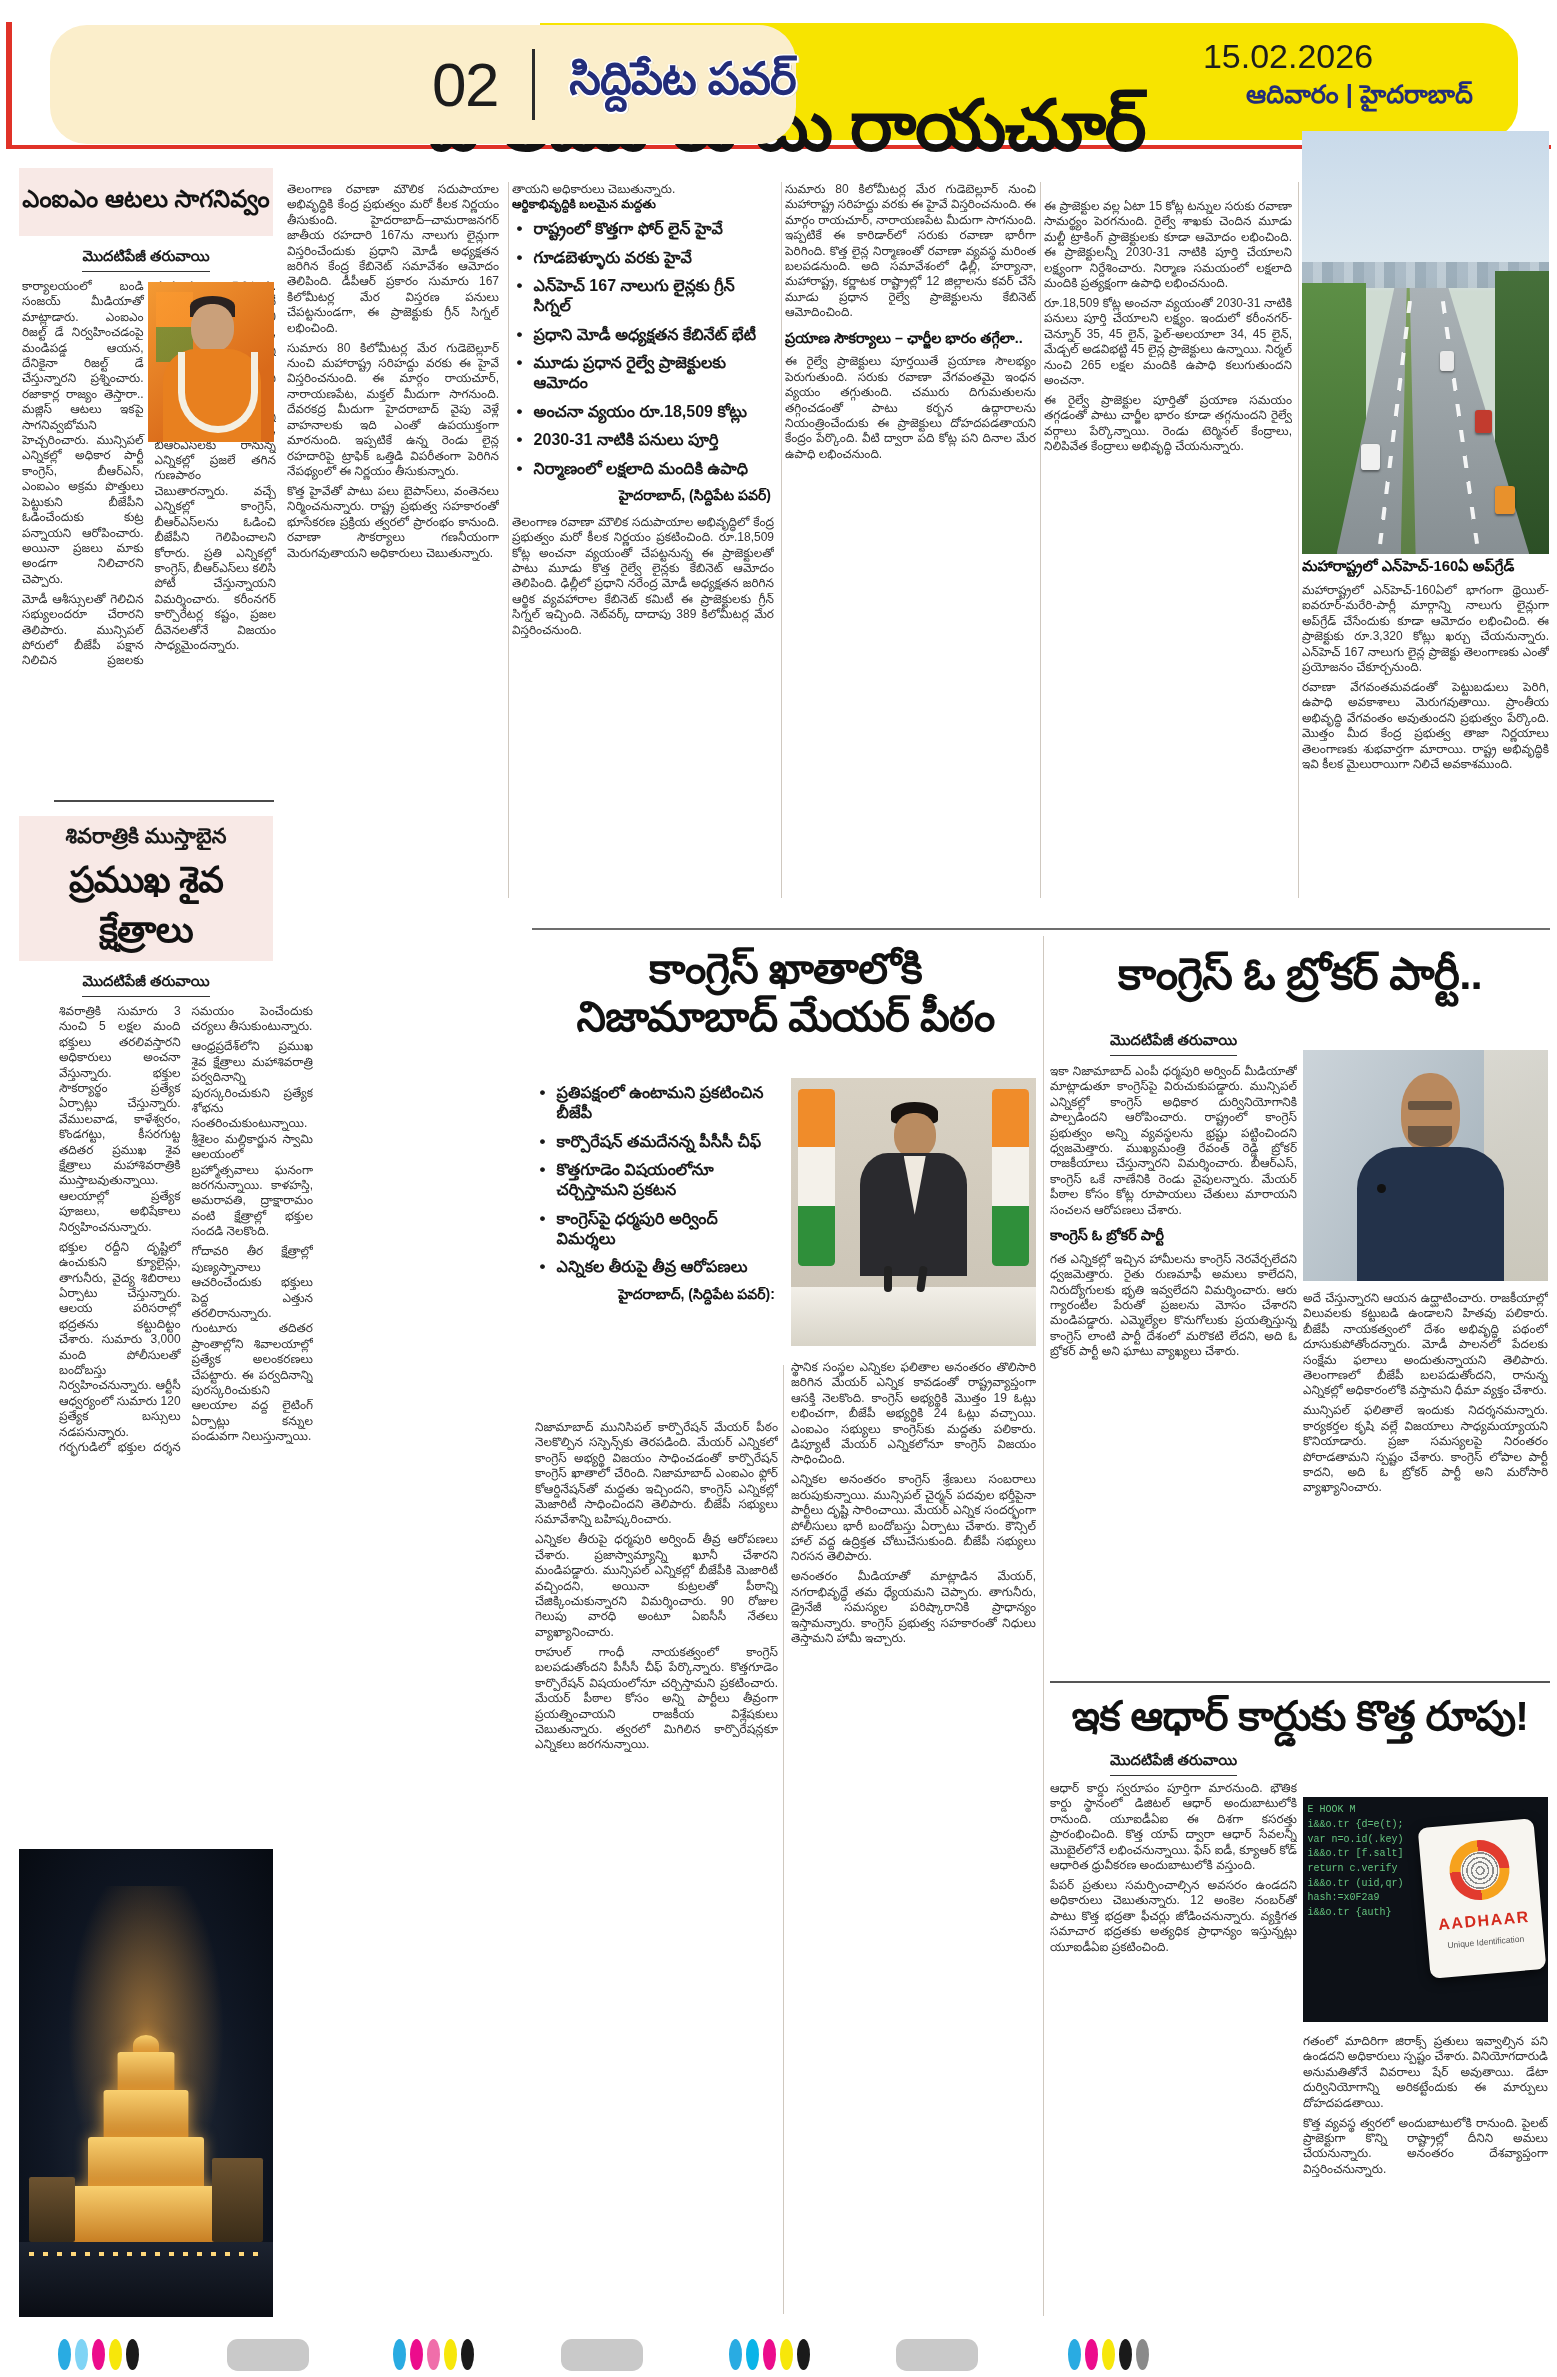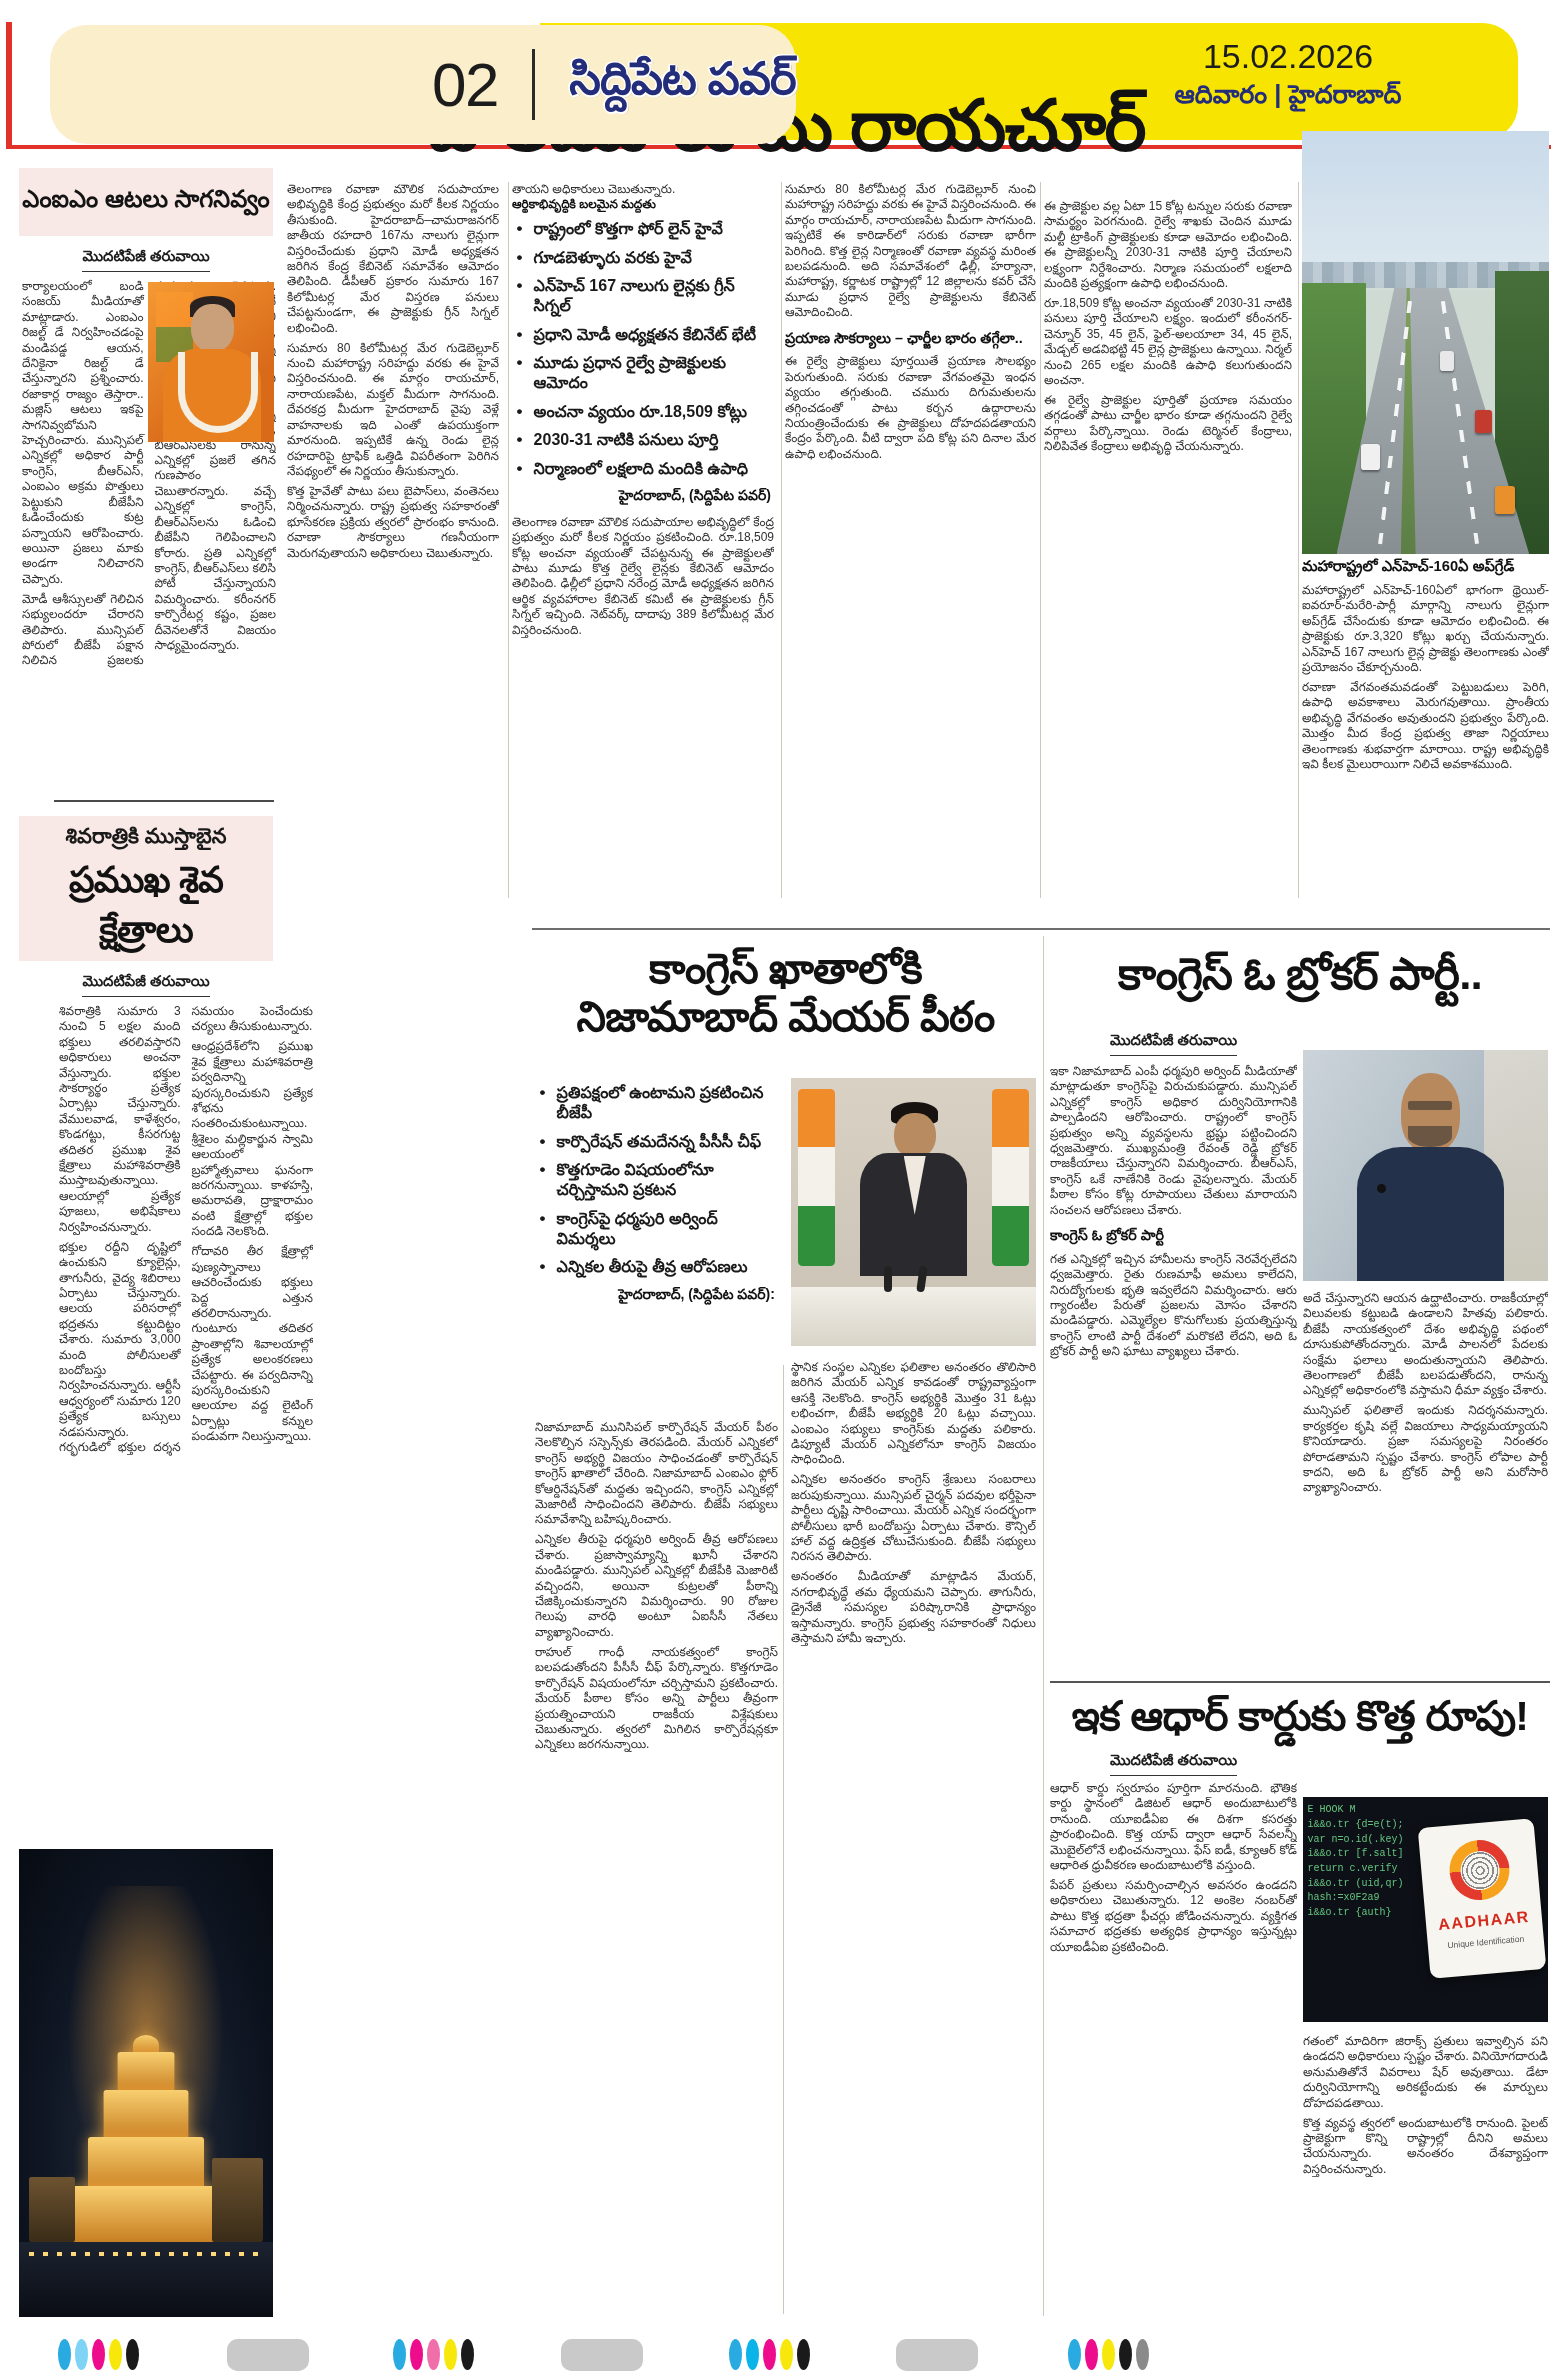--- a/index.html
+++ b/index.html
@@ -10,21 +10,21 @@
   
   .red-edge{left:6.2px;top:21.6px;width:5.4px;height:123px;background:#e03228;}
   .yellow-band{left:540px;top:23px;width:978px;height:117px;background:#f7e400;border-radius:0 35px 35px 0;}
   .cream-box{left:50px;top:25.4px;width:746px;height:119px;background:#fbeecb;border-radius:37px;
              display:flex;align-items:center;z-index:2;justify-content:flex-end;}
   .page-num{font-size:62px;font-weight:500;color:#1c1c1c;margin-left:63px;letter-spacing:-1.5px;}
   .head-divider{width:3.1px;height:71px;background:#2b2b2b;margin:0 34px;}
   .masthead{font-size:45px;font-weight:800;color:#232d7a;letter-spacing:-0.8px;
             text-shadow:1.5px 0 #fff,-1.5px 0 #fff,0 1.5px #fff,0 -1.5px #fff,1.5px 1.5px #fff,-1.5px -1.5px #fff,2.3px 2.3px 0 #d8cfae;}
   .head-date{left:1103px;top:37px;width:370px;text-align:center;font-size:34px;color:#1d1d1d;z-index:3;}
-  .head-daycity{left:1103px;top:80px;width:370px;text-align:center;font-size:25.4px;font-weight:700;color:#232d7a;z-index:3;}
+  .head-daycity{left:1103px;top:80px;width:370px;text-align:right;font-size:25.4px;font-weight:700;color:#232d7a;z-index:3;}
   .red-rule{left:6.2px;top:145px;width:1545px;height:3.9px;background:#e03228;}
 
   
   .body-txt{font-size:12px;line-height:15.4px;text-align:justify;color:#303030;overflow:hidden;}
   .body-txt p{margin:0 0 4.6px 0;}
   .byline{font-size:14.7px;font-weight:700;color:#1c1c1c;text-align:center;}
   .byline span{display:inline-block;border-bottom:1.5px solid #333;padding-bottom:3.1px;}
   .pinkbox{background:#f8e9e6;}
   .vrule{width:0.8px;background:#cfc8bf;}
   .hrule{height:1.5px;background:#6d6d6d;}
@@ -281,21 +281,21 @@
     <div class="pr-mic" style="left:52%;transform:rotate(8deg);"></div>
   </div>
 
   <div class="abs vrule" style="left:783px;top:1365px;height:949px;"></div>
   <div class="abs body-txt" style="left:535px;top:1420px;width:243px;height:895px;">
       <p>నిజామాబాద్ మునిసిపల్ కార్పొరేషన్ మేయర్ పీఠం నెలకొల్పిన సస్పెన్స్‌కు తెరపడింది. మేయర్ ఎన్నికలో కాంగ్రెస్ అభ్యర్థి విజయం సాధించడంతో కార్పొరేషన్ కాంగ్రెస్ ఖాతాలో చేరింది. నిజామాబాద్ ఎంఐఎం ఫ్లోర్ కోఆర్డినేషన్‌తో మద్దతు ఇచ్చిందని, కాంగ్రెస్ ఎన్నికల్లో మెజారిటీ సాధించిందని తెలిపారు. బీజేపీ సభ్యులు సమావేశాన్ని బహిష్కరించారు.</p>
       <p>ఎన్నికల తీరుపై ధర్మపురి అర్వింద్ తీవ్ర ఆరోపణలు చేశారు. ప్రజాస్వామ్యాన్ని ఖూనీ చేశారని మండిపడ్డారు. మున్సిపల్ ఎన్నికల్లో బీజేపీకి మెజారిటీ వచ్చిందని, అయినా కుట్రలతో పీఠాన్ని చేజిక్కించుకున్నారని విమర్శించారు. 90 రోజుల గెలుపు వారధి అంటూ ఏఐసీసీ నేతలు వ్యాఖ్యానించారు.</p>
       <p>రాహుల్ గాంధీ నాయకత్వంలో కాంగ్రెస్ బలపడుతోందని పీసీసీ చీఫ్ పేర్కొన్నారు. కొత్తగూడెం కార్పొరేషన్ విషయంలోనూ చర్చిస్తామని ప్రకటించారు. మేయర్ పీఠాల కోసం అన్ని పార్టీలు తీవ్రంగా ప్రయత్నించాయని రాజకీయ విశ్లేషకులు చెబుతున్నారు. త్వరలో మిగిలిన కార్పొరేషన్లకూ ఎన్నికలు జరగనున్నాయి.</p>
     </div>
   <div class="abs body-txt" style="left:791px;top:1360px;width:245px;height:955px;">
-      <p>స్థానిక సంస్థల ఎన్నికల ఫలితాల అనంతరం తొలిసారి జరిగిన మేయర్ ఎన్నిక కావడంతో రాష్ట్రవ్యాప్తంగా ఆసక్తి నెలకొంది. కాంగ్రెస్ అభ్యర్థికి మొత్తం 31 ఓట్లు లభించగా, బీజేపీ అభ్యర్థికి 20 ఓట్లు వచ్చాయి. ఎంఐఎం సభ్యులు కాంగ్రెస్‌కు మద్దతు పలికారు. డిప్యూటీ మేయర్ ఎన్నికలోనూ కాంగ్రెస్ విజయం సాధించింది.</p>
+      <p>స్థానిక సంస్థల ఎన్నికల ఫలితాల అనంతరం తొలిసారి జరిగిన మేయర్ ఎన్నిక కావడంతో రాష్ట్రవ్యాప్తంగా ఆసక్తి నెలకొంది. కాంగ్రెస్ అభ్యర్థికి మొత్తం 19 ఓట్లు లభించగా, బీజేపీ అభ్యర్థికి 24 ఓట్లు వచ్చాయి. ఎంఐఎం సభ్యులు కాంగ్రెస్‌కు మద్దతు పలికారు. డిప్యూటీ మేయర్ ఎన్నికలోనూ కాంగ్రెస్ విజయం సాధించింది.</p>
       <p>ఎన్నికల అనంతరం కాంగ్రెస్ శ్రేణులు సంబరాలు జరుపుకున్నాయి. మున్సిపల్ చైర్మన్ పదవుల భర్తీపైనా పార్టీలు దృష్టి సారించాయి. మేయర్ ఎన్నిక సందర్భంగా పోలీసులు భారీ బందోబస్తు ఏర్పాటు చేశారు. కౌన్సిల్ హాల్ వద్ద ఉద్రిక్తత చోటుచేసుకుంది. బీజేపీ సభ్యులు నిరసన తెలిపారు.</p>
       <p>అనంతరం మీడియాతో మాట్లాడిన మేయర్, నగరాభివృద్ధే తమ ధ్యేయమని చెప్పారు. తాగునీరు, డ్రైనేజీ సమస్యల పరిష్కారానికి ప్రాధాన్యం ఇస్తామన్నారు. కాంగ్రెస్ ప్రభుత్వ సహకారంతో నిధులు తెస్తామని హామీ ఇచ్చారు.</p>
     </div>
 
   <div class="abs r-head">కాంగ్రెస్ ఓ బ్రోకర్ పార్టీ..</div>
   <div class="abs byline" style="left:1050px;top:1032px;width:247px;">
     <span>మొదటిపేజీ తరువాయి</span>
   </div>
 
   <div class="abs photo ph-speaker">

